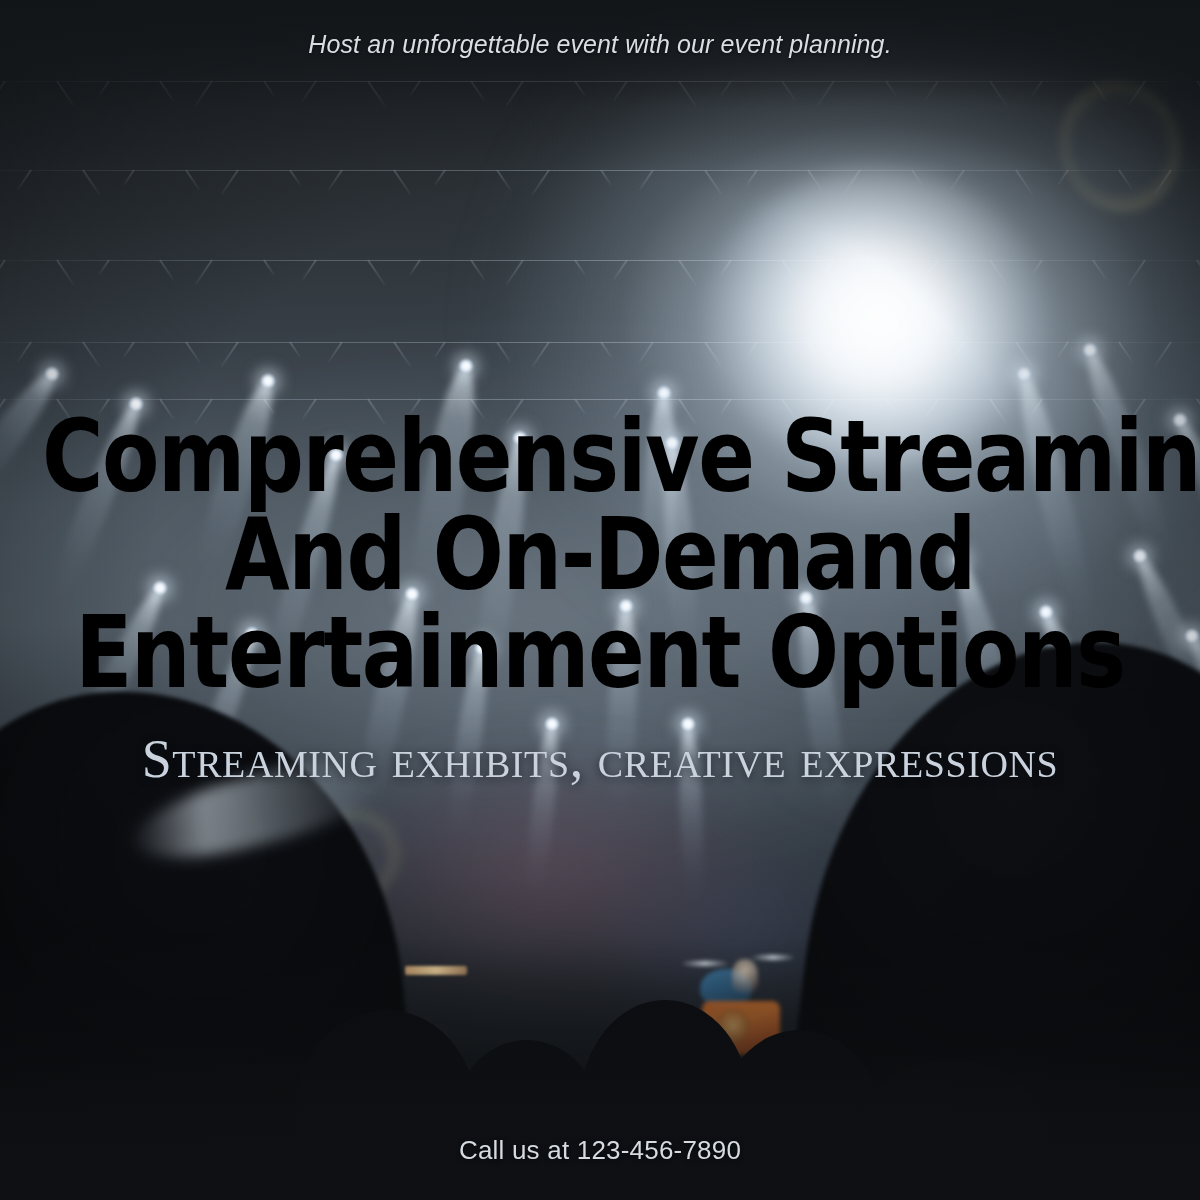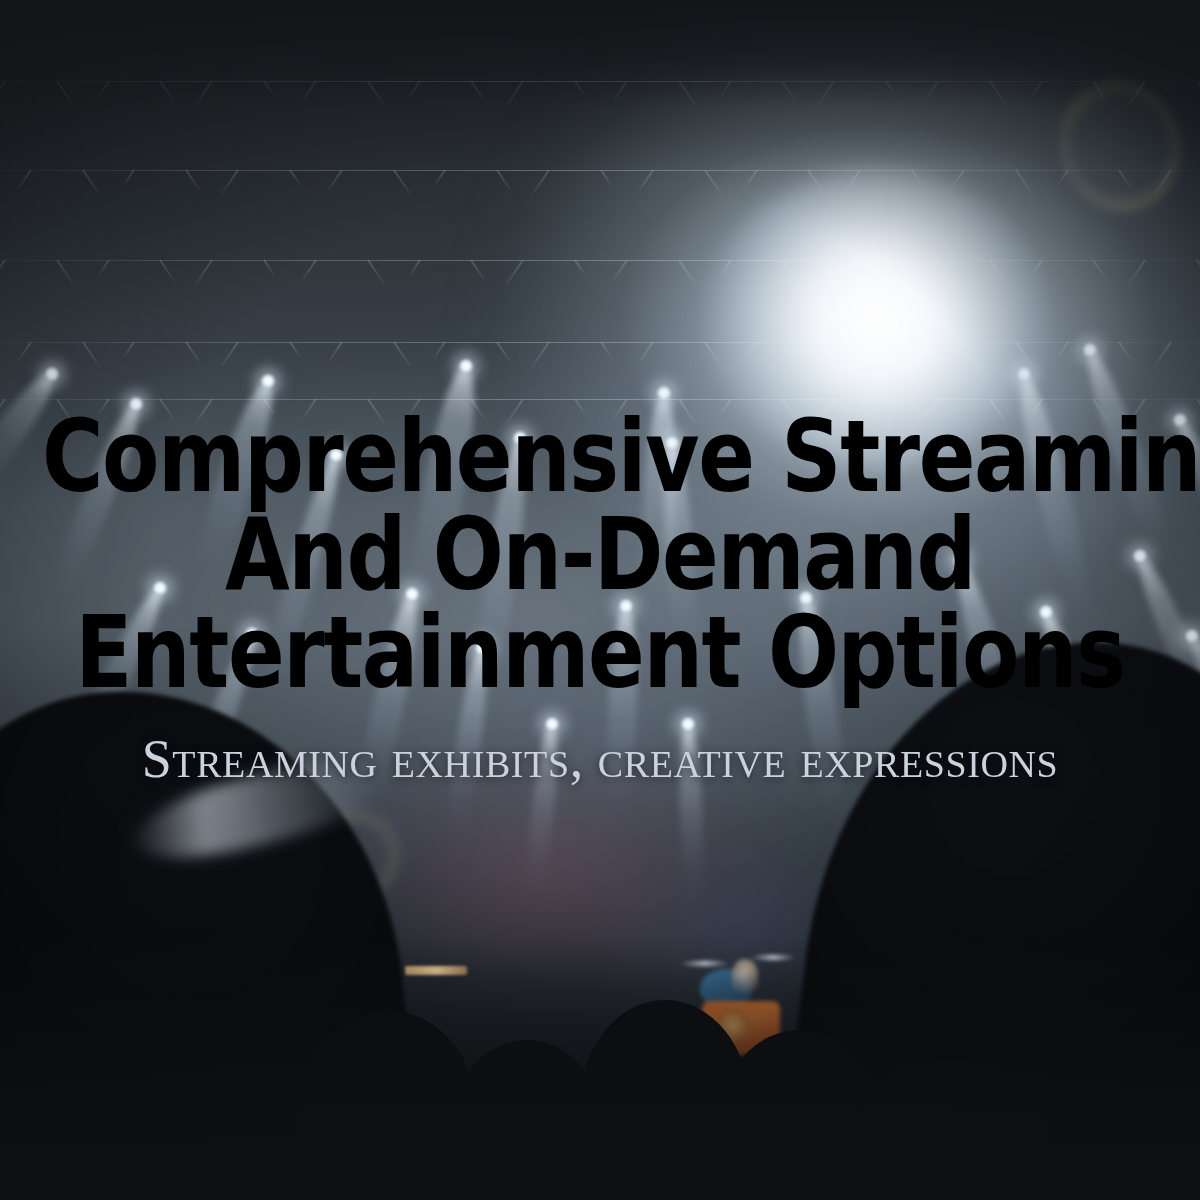--- a/index.html
+++ b/index.html
@@ -543,23 +543,25 @@
     <div class="sil" style="left:452px; top:1040px; width:150px; height:170px;"></div>
     <div class="sil" style="left:580px; top:1000px; width:170px; height:210px;"></div>
     <div class="sil" style="left:720px; top:1030px; width:160px; height:180px;"></div>
     <div class="sil" style="left:856px; top:1060px; width:190px; height:150px;"></div>
 
     <div class="vignette"></div>
   </div>
 
   <div class="content">
 
+    <div class="tagline">Host an unforgettable event with our event planning.</div>
 
     <div class="headline">
       <span class="hl">Comprehensive Streaming</span>
       <span class="hl">And On-Demand</span>
       <span class="hl">Entertainment Options</span>
     </div>
 
     <div class="subtitle">Streaming exhibits, creative expressions</div>
 
+    <div class="footer">Call us at 123-456-7890</div>
   </div>
 </div>
 
 </body></html>

